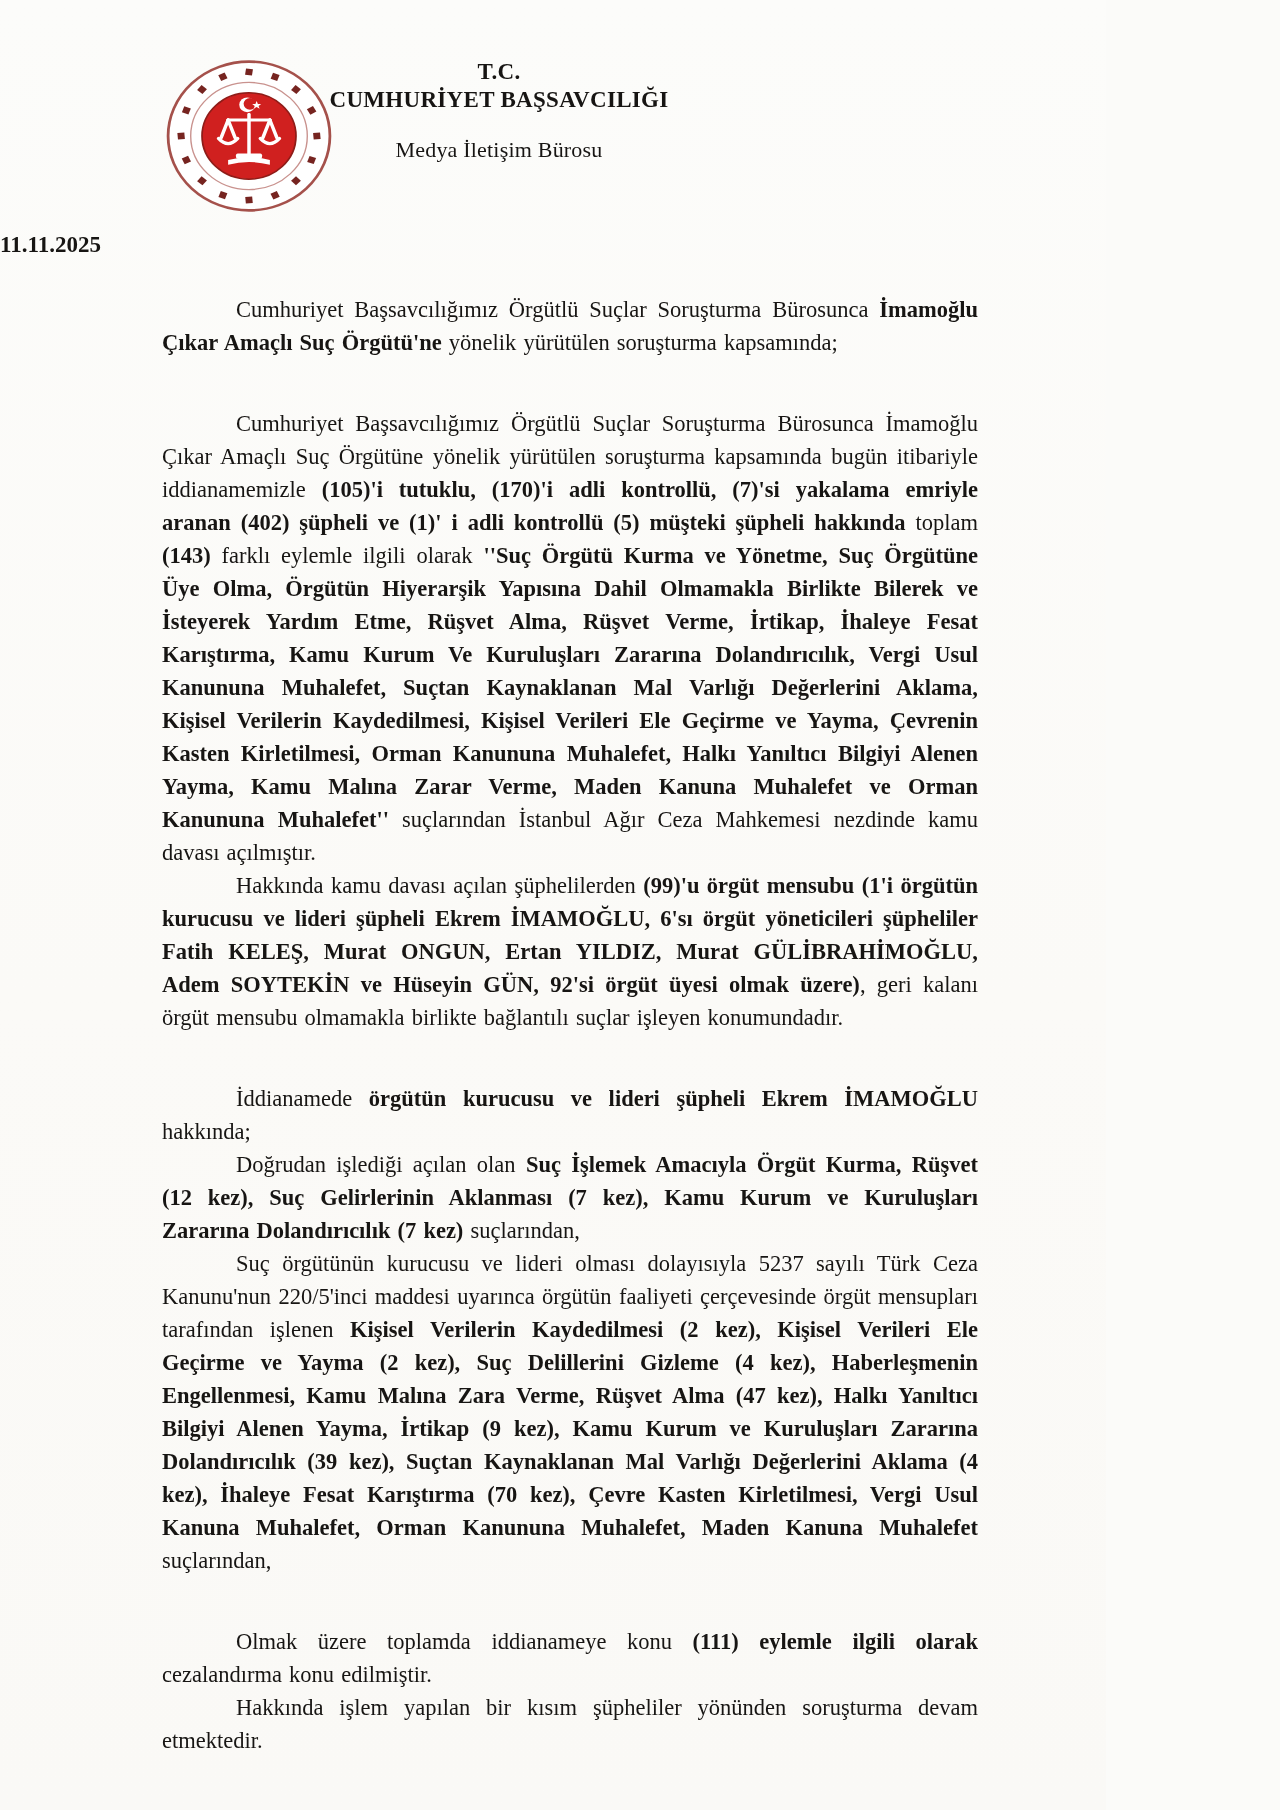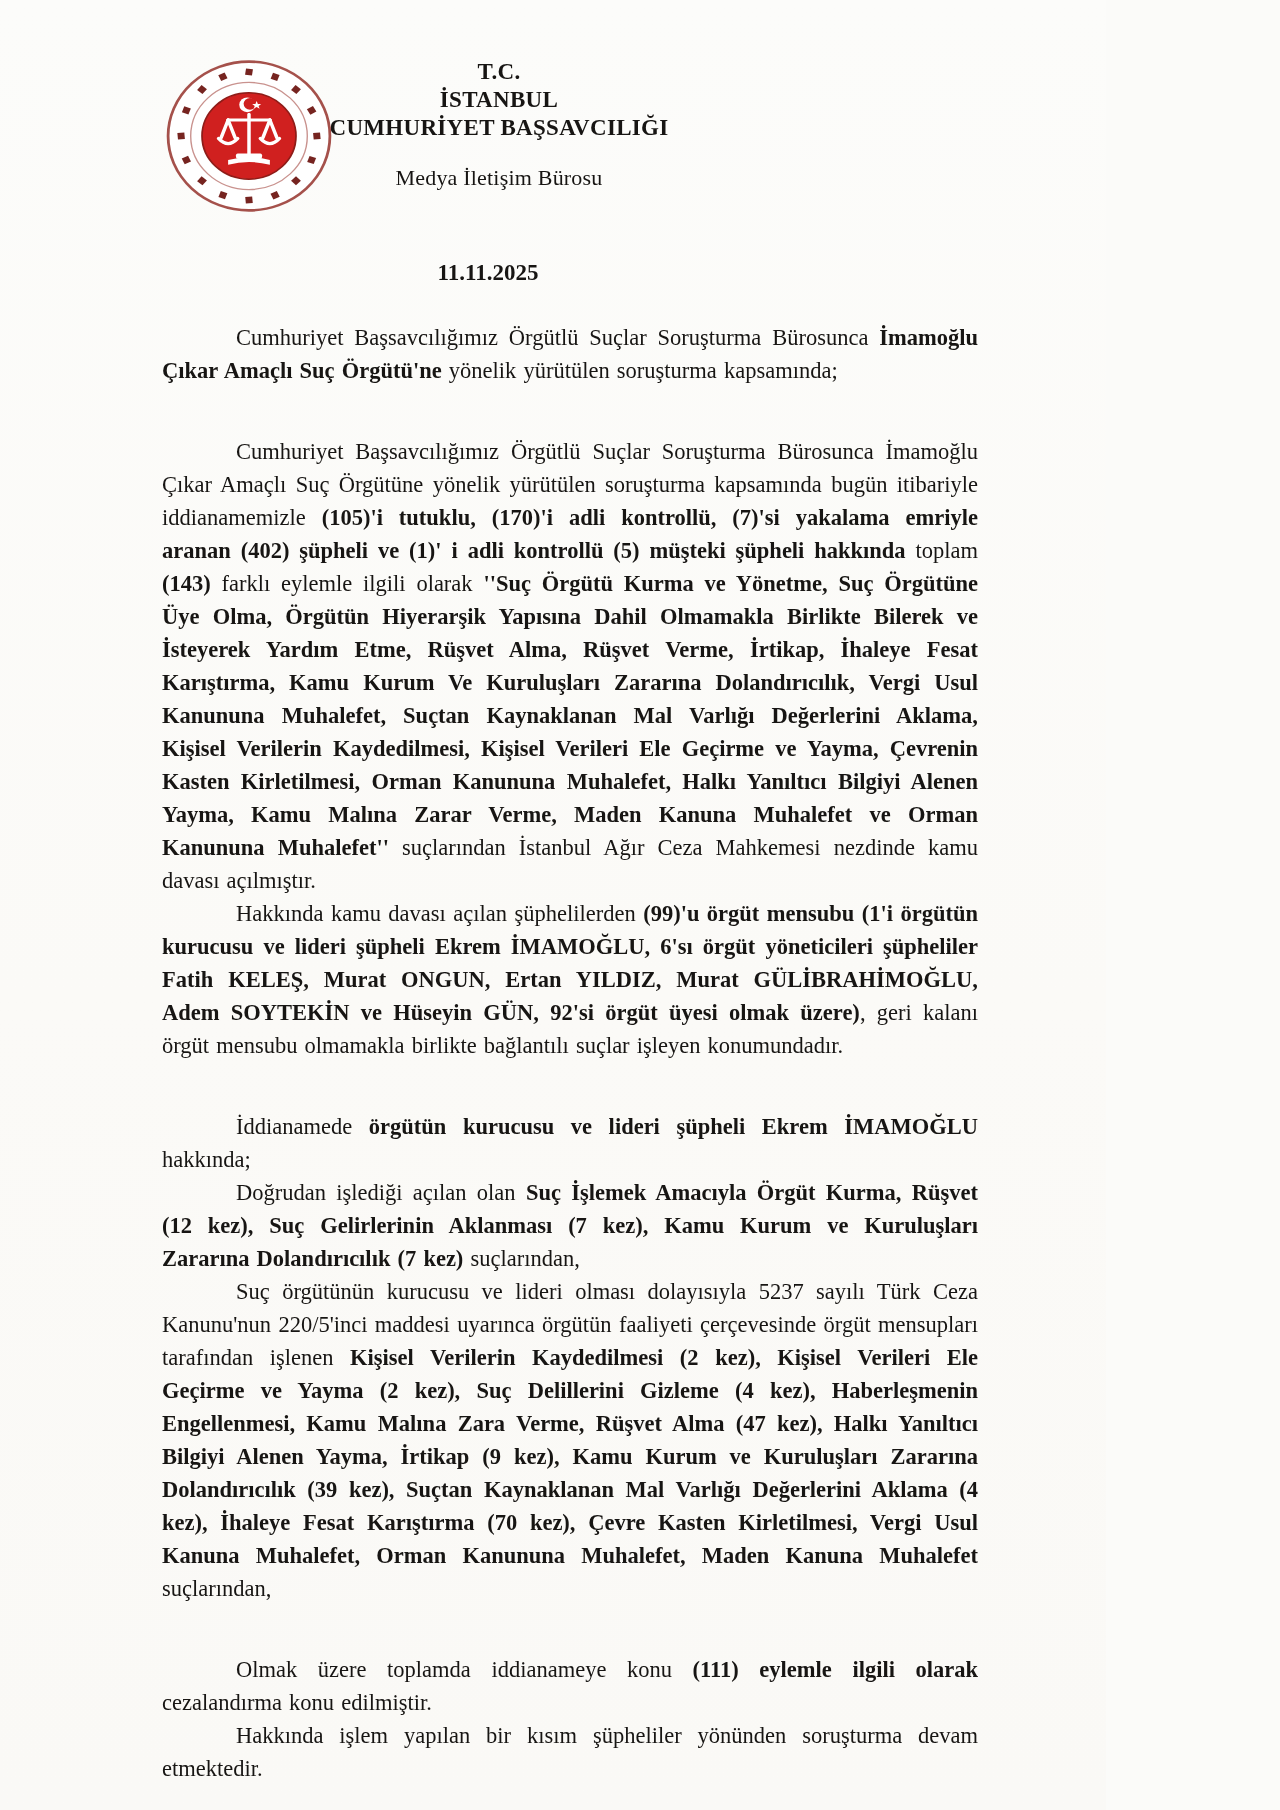--- a/index.html
+++ b/index.html
@@ -29,21 +29,21 @@
     line-height: 28px;
     letter-spacing: 0.3px;
   }
   .bureau {
     font-weight: normal;
     font-size: 22px;
     margin-top: 22px;
     letter-spacing: 0.2px;
   }
   .date-line {
-    text-align: center;
+    text-align: left;
     padding-right: 130px;
     margin-top: 68px;
     font-weight: bold;
     font-size: 23px;
   }
   .doc-title {
     text-align: center;
     padding-right: 120px;
     margin-top: 21px;
     font-weight: bold;
@@ -118,21 +118,20 @@
           <path d="M32.5,51.5 Q38,58 43.5,51.5"></path>
           <path d="M56.5,51.5 Q62,58 67.5,51.5"></path>
         </g>
 
         <rect x="42.5" y="61" width="15" height="3.2" rx="1" fill="#ffffff"></rect>
         <path d="M38,65 Q50,61.5 62,65 L62,68 Q50,64.5 38,68 Z" fill="#ffffff"></path>
       </svg>
     </div>
     <div class="header-text">
       <div>T.C.</div>
-      <div>İSTANBUL</div>
       <div>CUMHURİYET BAŞSAVCILIĞI</div>
       <div class="bureau">Medya İletişim Bürosu</div>
     </div>
   </div>
 
   <div class="date-line">11.11.2025</div>
 
 
   <div class="doc-body">
       <p class="para"><span>Cumhuriyet Başsavcılığımız Örgütlü Suçlar Soruşturma Bürosunca </span><span class="b">İmamoğlu Çıkar Amaçlı Suç Örgütü'ne</span><span> yönelik yürütülen soruşturma kapsamında;</span></p>

